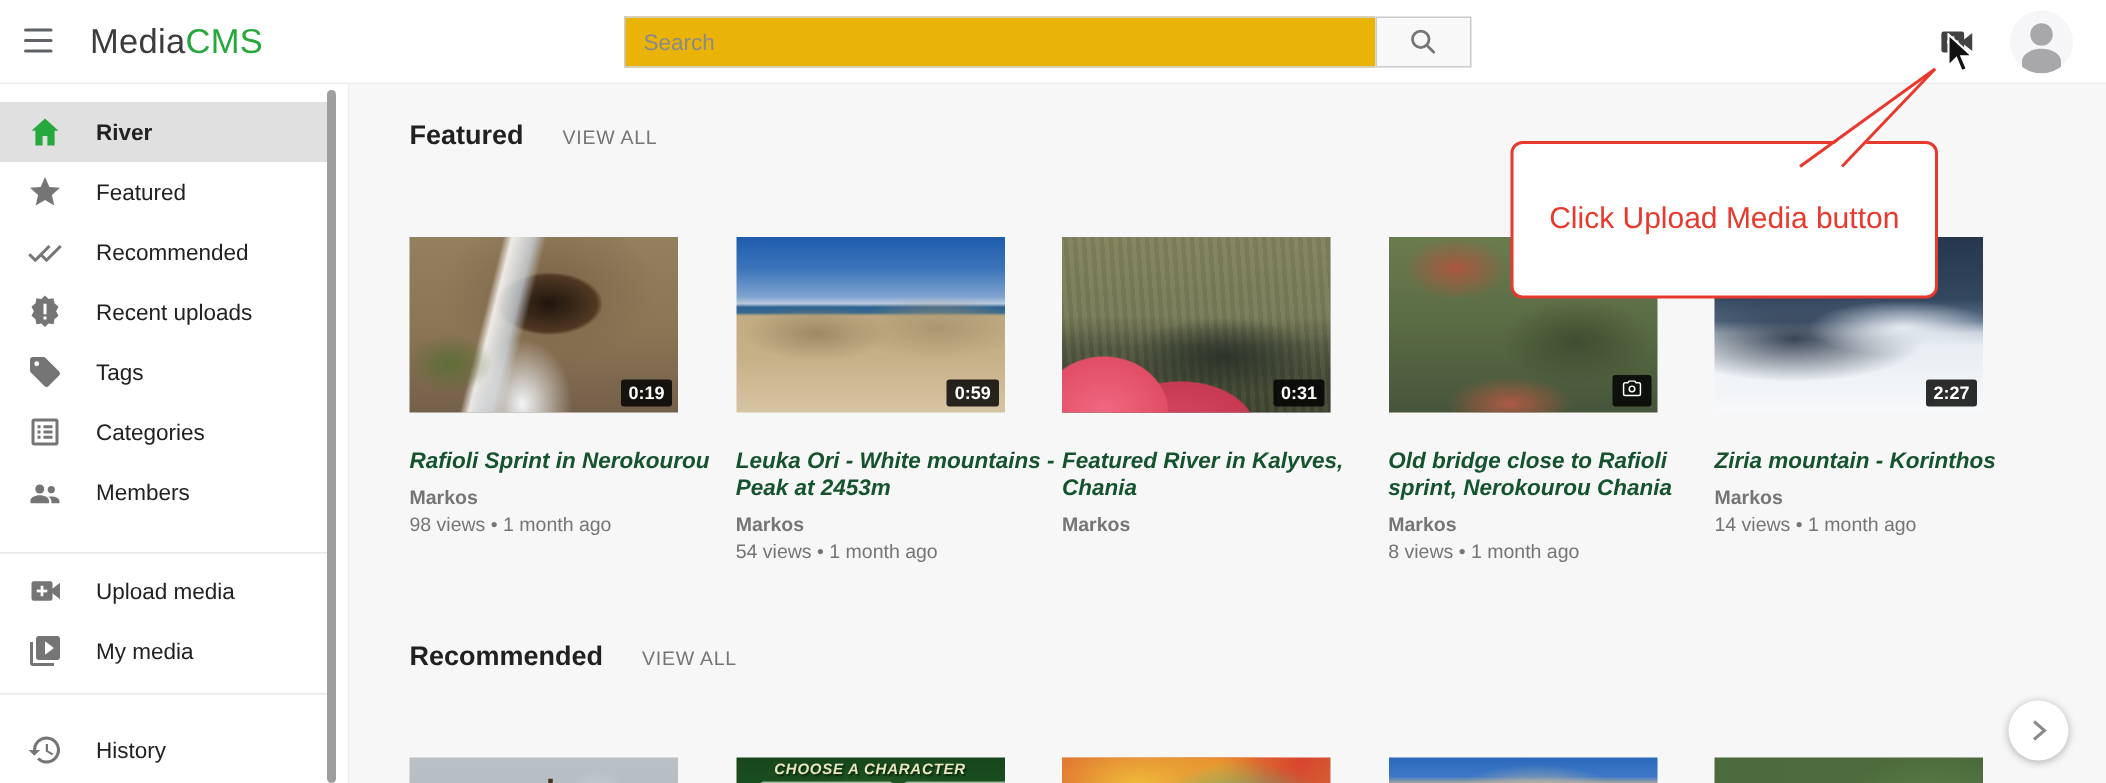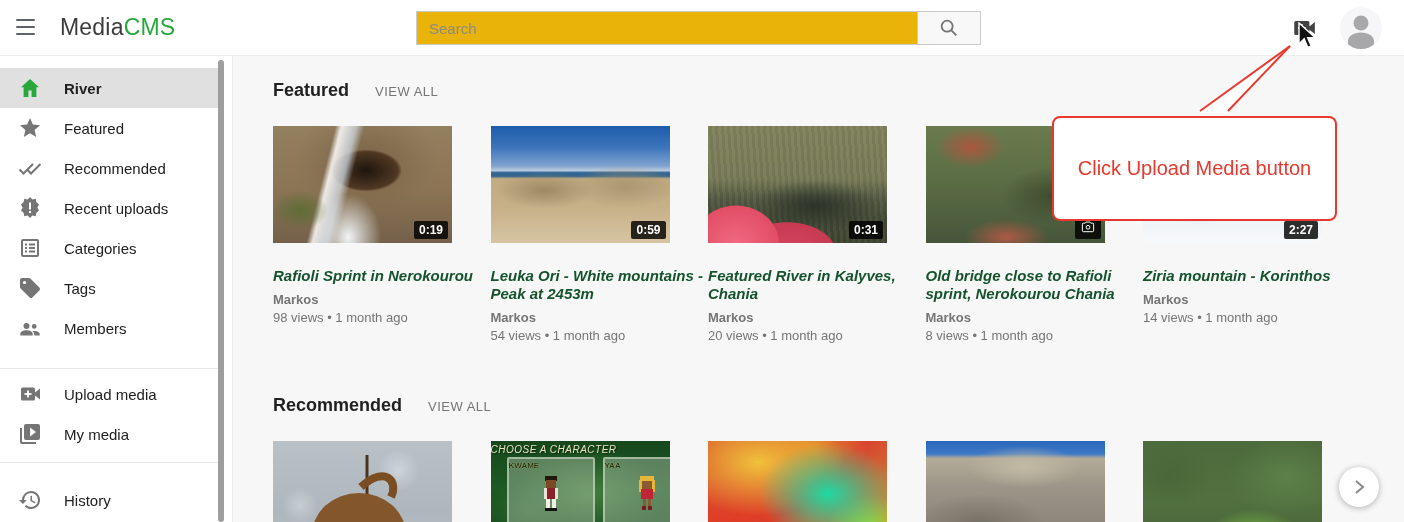--- a/index.html
+++ b/index.html
@@ -33,21 +33,21 @@
   .nav3{padding-top:17px;}
   .sb-scroll{position:absolute;right:8px;top:4px;bottom:0;width:6px;background:#9e9e9e;border-radius:3px;}
 
   
   .content{position:absolute;left:233px;top:56px;right:0;bottom:0;background:#f7f7f7;padding:24px 0 0 40px;overflow:hidden;}
   .sec-head{display:flex;align-items:baseline;height:22px;}
   .sec-title{font-size:18px;font-weight:700;color:#212121;}
   .view-all{font-size:13px;font-weight:500;color:#757575;letter-spacing:.5px;margin-left:26px;cursor:pointer;}
   .cards{display:flex;gap:1.5px;margin-top:24px;}
   .card{width:216px;flex:none;}
-  .thumb{position:relative;width:179px;height:117px;overflow:hidden;cursor:pointer;background:#ddd;}
+  .thumb{position:relative;width:179px;height:117px;overflow:hidden;cursor:pointer;background:#ddd;margin-top:32px;}
   .vtitle{margin-top:24px;font-size:15px;font-weight:600;line-height:18px;color:#14532d;cursor:pointer;font-style:italic;}
   .vauthor{margin-top:6px;font-size:13px;color:#757575;line-height:18px;cursor:pointer;font-weight:bold;}
   .vmeta{font-size:13px;color:#757575;line-height:18px;}
   .badge{position:absolute;right:4px;bottom:4px;background:rgba(0,0,0,.82);color:#fff;font-size:12px;font-weight:700;padding:2px 5px;border-radius:2px;line-height:14px;}
   .badge.icon{padding:3px 6px;}
   .sec2{margin-top:50px;}
 
   
   .t-f1{background:
     radial-gradient(ellipse 40px 28px at 15% 72%, rgba(90,110,52,.9), rgba(90,110,52,0) 70%),
@@ -78,21 +78,21 @@
     linear-gradient(180deg, #26374e 0%, #33475f 35%, #5c7089 48%, #c8d2dd 55%, #e8edf2 62%, #f7f9fb 100%);}
   .t-r1{background:
     radial-gradient(circle 30px at 70% 25%, rgba(255,255,255,.35), rgba(255,255,255,0) 70%),
     radial-gradient(circle 26px at 15% 55%, rgba(255,255,255,.3), rgba(255,255,255,0) 70%),
     linear-gradient(180deg, #b9c1c7 0%, #aeb7bd 60%, #b6bec2 100%);}
   .pumpkin{position:absolute;left:28px;top:14px;}
   .t-r2{background:
     radial-gradient(ellipse 100px 60px at 55% 45%, rgba(110,170,90,.45), rgba(110,170,90,0) 75%),
     radial-gradient(ellipse 60px 40px at 20% 60%, rgba(60,120,55,.5), rgba(60,120,55,0) 70%),
     linear-gradient(180deg, #17471c 0%, #1d5a24 40%, #14441a 100%);}
-  .game-title{position:absolute;top:3px;left:0;width:100%;text-align:left;font-size:10px;font-weight:400;font-style:italic;color:#e9e6c0;text-shadow:1px 1px 1px #0a2a0c;letter-spacing:.5px;}
+  .game-title{position:absolute;top:3px;left:0;width:100%;text-align:center;font-size:10px;font-weight:700;font-style:italic;color:#e9e6c0;text-shadow:1px 1px 1px #0a2a0c;letter-spacing:.5px;}
   .char-panel{position:absolute;top:16px;width:88px;height:70px;background:rgba(185,200,182,.42);border:2px solid rgba(220,232,215,.55);border-radius:2px;}
   .cp-left{left:16px;} .cp-right{left:112px;}
   .char-name{position:absolute;top:2px;left:0;width:100%;text-align:left;font-size:8px;font-weight:700;color:#24330f;text-shadow:0 0 1px #cfe09a;}
   .char-fig{position:absolute;left:50%;top:16px;transform:translateX(-50%);}
   .char-btn{position:absolute;top:91px;width:66px;height:16px;background:#3fa044;color:#fff;font-size:9px;font-weight:700;text-align:center;line-height:15px;border-radius:2px;}
   .cb-left{left:27px;} .cb-right{left:123px;}
   .t-r3{background:
     radial-gradient(ellipse 96px 70px at 67% 45%, #1ed9a2 0%, rgba(30,217,162,0) 72%),
     radial-gradient(ellipse 60px 42px at 90% 72%, #9ad43b 0%, rgba(154,212,59,0) 70%),
     radial-gradient(ellipse 120px 75px at 28% 18%, #f0c23a 0%, rgba(240,194,58,0) 72%),
@@ -104,21 +104,21 @@
     radial-gradient(ellipse 90px 40px at 30% 70%, rgba(110,105,95,.7), rgba(110,105,95,0) 72%),
     linear-gradient(180deg, #2a68bd 0%, #3e78c6 11%, #b3ab97 15%, #9b9588 40%, #8d877b 70%, #77726a 100%);}
   .t-r5{background:
     radial-gradient(ellipse 70px 45px at 62% 85%, #7cbf45 0%, rgba(124,191,69,0) 70%),
     radial-gradient(ellipse 55px 35px at 35% 95%, #6cb23c 0%, rgba(108,178,60,0) 70%),
     radial-gradient(ellipse 80px 55px at 80% 30%, rgba(100,140,80,.6), rgba(100,140,80,0) 72%),
     radial-gradient(ellipse 60px 45px at 15% 30%, rgba(70,100,55,.7), rgba(70,100,55,0) 70%),
     linear-gradient(180deg, #4c6a3c 0%, #52713f 50%, #44603a 100%);}
 
   
-  .callout{position:absolute;left:1007px;top:116px;width:285px;height:105px;background:#fff;border:2px solid #e8392f;border-radius:8px;z-index:20;display:flex;align-items:center;justify-content:center;margin-left:45px;}
+  .callout{position:absolute;left:1007px;top:94px;width:285px;height:105px;background:#fff;border:2px solid #e8392f;border-radius:8px;z-index:20;display:flex;align-items:center;justify-content:center;}
   .callout-text{color:#e8392f;font-size:20px;}
   .pointer{position:absolute;left:1190px;top:36px;z-index:21;pointer-events:none;}
   .cursor{position:absolute;left:1296px;top:22px;z-index:30;pointer-events:none;}
   .next-btn{position:absolute;left:1339px;top:467px;width:40px;height:40px;border-radius:50%;background:#fff;border:none;box-shadow:0 1px 6px rgba(0,0,0,.3);cursor:pointer;z-index:15;display:flex;align-items:center;justify-content:center;padding:0;}
 </style>
 </head>
 <body>
 
 <div class="page">
 
@@ -179,39 +179,39 @@
       <div class="nav-item">
         <svg class="ic" viewBox="0 0 24 24">
             <path d="M12 1l2.4 2.4 3.3-.6.6 3.3L21 8.5l-1.6 3 1.6 3-2.7 2.4-.6 3.3-3.3-.6L12 22l-2.4-2.4-3.3.6-.6-3.3L3 14.5l1.6-3L3 8.5l2.7-2.4.6-3.3 3.3.6z" fill="#757575"></path>
             <rect x="11" y="6.5" width="2" height="7" fill="#fff"></rect>
             <rect x="11" y="15" width="2" height="2" fill="#fff"></rect>
           </svg>
         <span>Recent uploads</span>
       </div>
       <div class="nav-item">
         <svg class="ic" viewBox="0 0 24 24">
+            <path d="M21.4 11.6l-9-9A2 2 0 0 0 11 2H4a2 2 0 0 0-2 2v7c0 .5.2 1 .6 1.4l9 9c.8.8 2 .8 2.8 0l7-7c.8-.8.8-2 0-2.8z" fill="#757575"></path>
+            <circle cx="6.5" cy="6.5" r="1.6" fill="#fff"></circle>
+          </svg>
+        <span>Tags</span>
+      </div>
+      <div class="nav-item">
+        <svg class="ic" viewBox="0 0 24 24">
             <path d="M19 3H5a2 2 0 0 0-2 2v14a2 2 0 0 0 2 2h14a2 2 0 0 0 2-2V5a2 2 0 0 0-2-2zm0 16H5V5h14z" fill="#757575"></path>
             <rect x="7" y="7.5" width="2" height="2" fill="#757575"></rect>
             <rect x="11" y="7.5" width="6" height="2" fill="#757575"></rect>
             <rect x="7" y="11" width="2" height="2" fill="#757575"></rect>
             <rect x="11" y="11" width="6" height="2" fill="#757575"></rect>
             <rect x="7" y="14.5" width="2" height="2" fill="#757575"></rect>
             <rect x="11" y="14.5" width="6" height="2" fill="#757575"></rect>
           </svg>
         <span>Categories</span>
       </div>
       <div class="nav-item">
         <svg class="ic" viewBox="0 0 24 24">
-            <path d="M21.4 11.6l-9-9A2 2 0 0 0 11 2H4a2 2 0 0 0-2 2v7c0 .5.2 1 .6 1.4l9 9c.8.8 2 .8 2.8 0l7-7c.8-.8.8-2 0-2.8z" fill="#757575"></path>
-            <circle cx="6.5" cy="6.5" r="1.6" fill="#fff"></circle>
-          </svg>
-        <span>Tags</span>
-      </div>
-      <div class="nav-item">
-        <svg class="ic" viewBox="0 0 24 24">
             <circle cx="8.5" cy="10" r="3" fill="#757575"></circle>
             <circle cx="16.2" cy="10.4" r="2.4" fill="#757575"></circle>
             <path d="M8.5 14.2c-3.2 0-6.2 1.6-6.2 3.6V19.5h12.4v-1.7c0-2-3-3.6-6.2-3.6z" fill="#757575"></path>
             <path d="M16.2 15c-.6 0-1.2.1-1.8.2 1.2.9 1.9 2 1.9 3.1v1.2h5.4v-1.4c0-1.8-2.7-3.1-5.5-3.1z" fill="#757575"></path>
           </svg>
         <span>Members</span>
       </div>
     </nav>
     <div class="divider d1"></div>
     <nav class="nav2">
@@ -271,21 +271,20 @@
           <div class="vmeta">54 views • 1 month ago</div>
         </div>
 
         <div class="card">
           <div class="thumb t-f3">
             <div class="kayak"></div>
             <span class="badge">0:31</span>
           </div>
           <div class="vtitle">Featured River in Kalyves, Chania</div>
           <div class="vauthor">Markos</div>
-          <div class="vmeta">20 views • 1 month ago</div>
         </div>
 
         <div class="card">
           <div class="thumb t-f4">
             <span class="badge icon">
               <svg width="14" height="12" viewBox="0 0 24 22">
                   <path d="M8.5 2L7 4H3.5A1.8 1.8 0 0 0 1.7 5.8v12A1.8 1.8 0 0 0 3.5 19.6h17a1.8 1.8 0 0 0 1.8-1.8v-12A1.8 1.8 0 0 0 20.5 4H17l-1.5-2z" fill="none" stroke="#fff" stroke-width="1.8"></path>
                   <circle cx="12" cy="11.5" r="3.4" fill="none" stroke="#fff" stroke-width="1.8"></circle>
                 </svg>
             </span>

